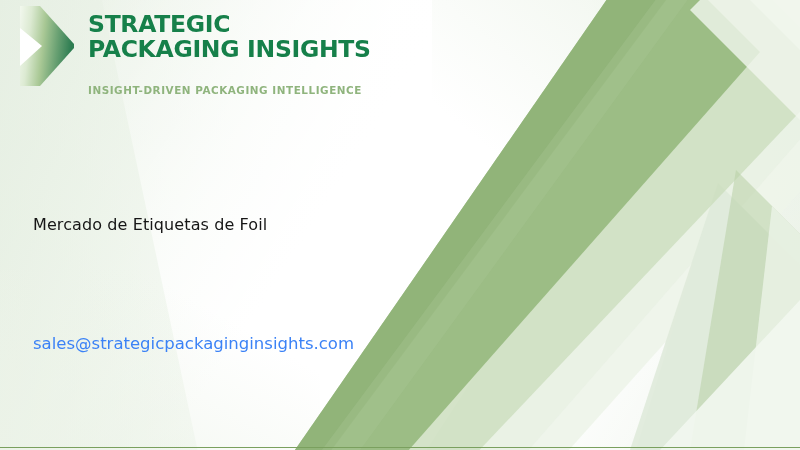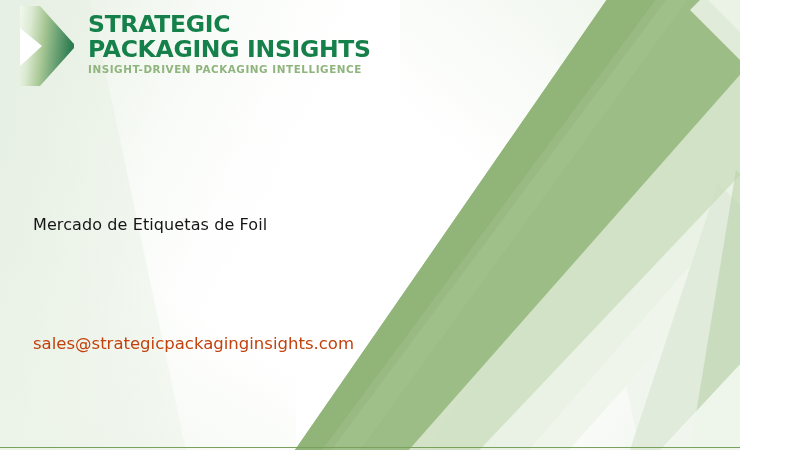--- a/index.html
+++ b/index.html
@@ -6,21 +6,21 @@
     margin: 0;
     padding: 0;
     background: #ffffff;
   }
   body {
     font-family: "DejaVu Sans", "Liberation Sans", sans-serif;
   }
 
   #slide {
     position: relative;
-    width: 740px;
+    width: 800px;
     height: 450px;
     overflow: hidden;
     background: #ffffff;
   }
 
   
   .bg-base {
     position: absolute;
     inset: 0;
     background:
@@ -110,21 +110,21 @@
   .logo-line1, .logo-line2 {
     font-family: "DejaVu Sans", "Liberation Sans", sans-serif;
     font-weight: 700;
     font-size: 23.5px;
     letter-spacing: -0.3px;
     line-height: 25px;
     color: #16804a;
     white-space: nowrap;
   }
   .logo-tag {
-    margin-top: 1px;
+    margin-top: 22px;
     font-family: "DejaVu Sans", "Liberation Sans", sans-serif;
     font-weight: 600;
     font-size: 10.4px;
     letter-spacing: 0.55px;
     color: #8fb47d;
     white-space: nowrap;
   }
 
   
   .title {
@@ -136,21 +136,21 @@
     color: #161616;
     letter-spacing: 0.1px;
     white-space: nowrap;
   }
   .email {
     position: absolute;
     left: 33px;
     top: 334px;
     font-size: 16.5px;
     font-weight: 400;
-    color: #c2410c;
+    color: #3b82f6;
     letter-spacing: 0px;
     white-space: nowrap;
   }
 </style>
 </head>
 <body>
 
 <div id="slide">
 
   <div class="bg-base"></div>

